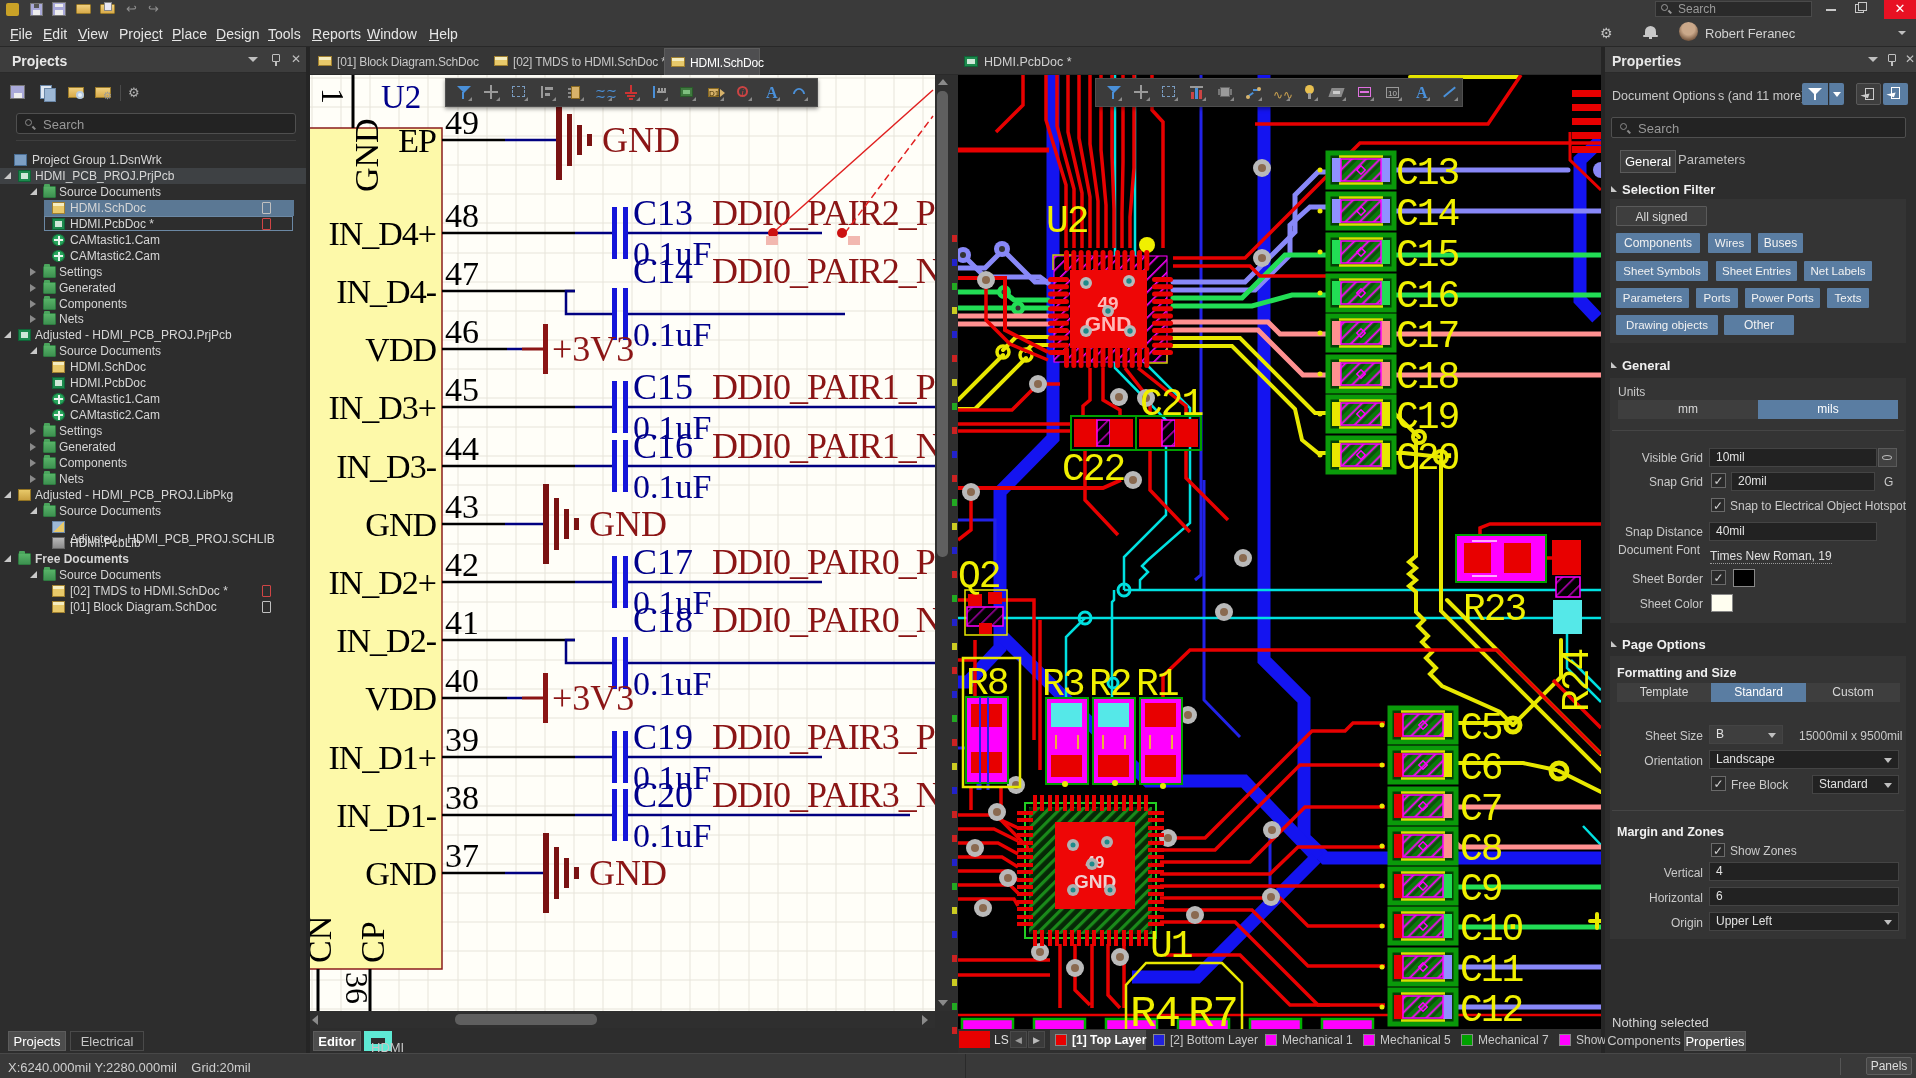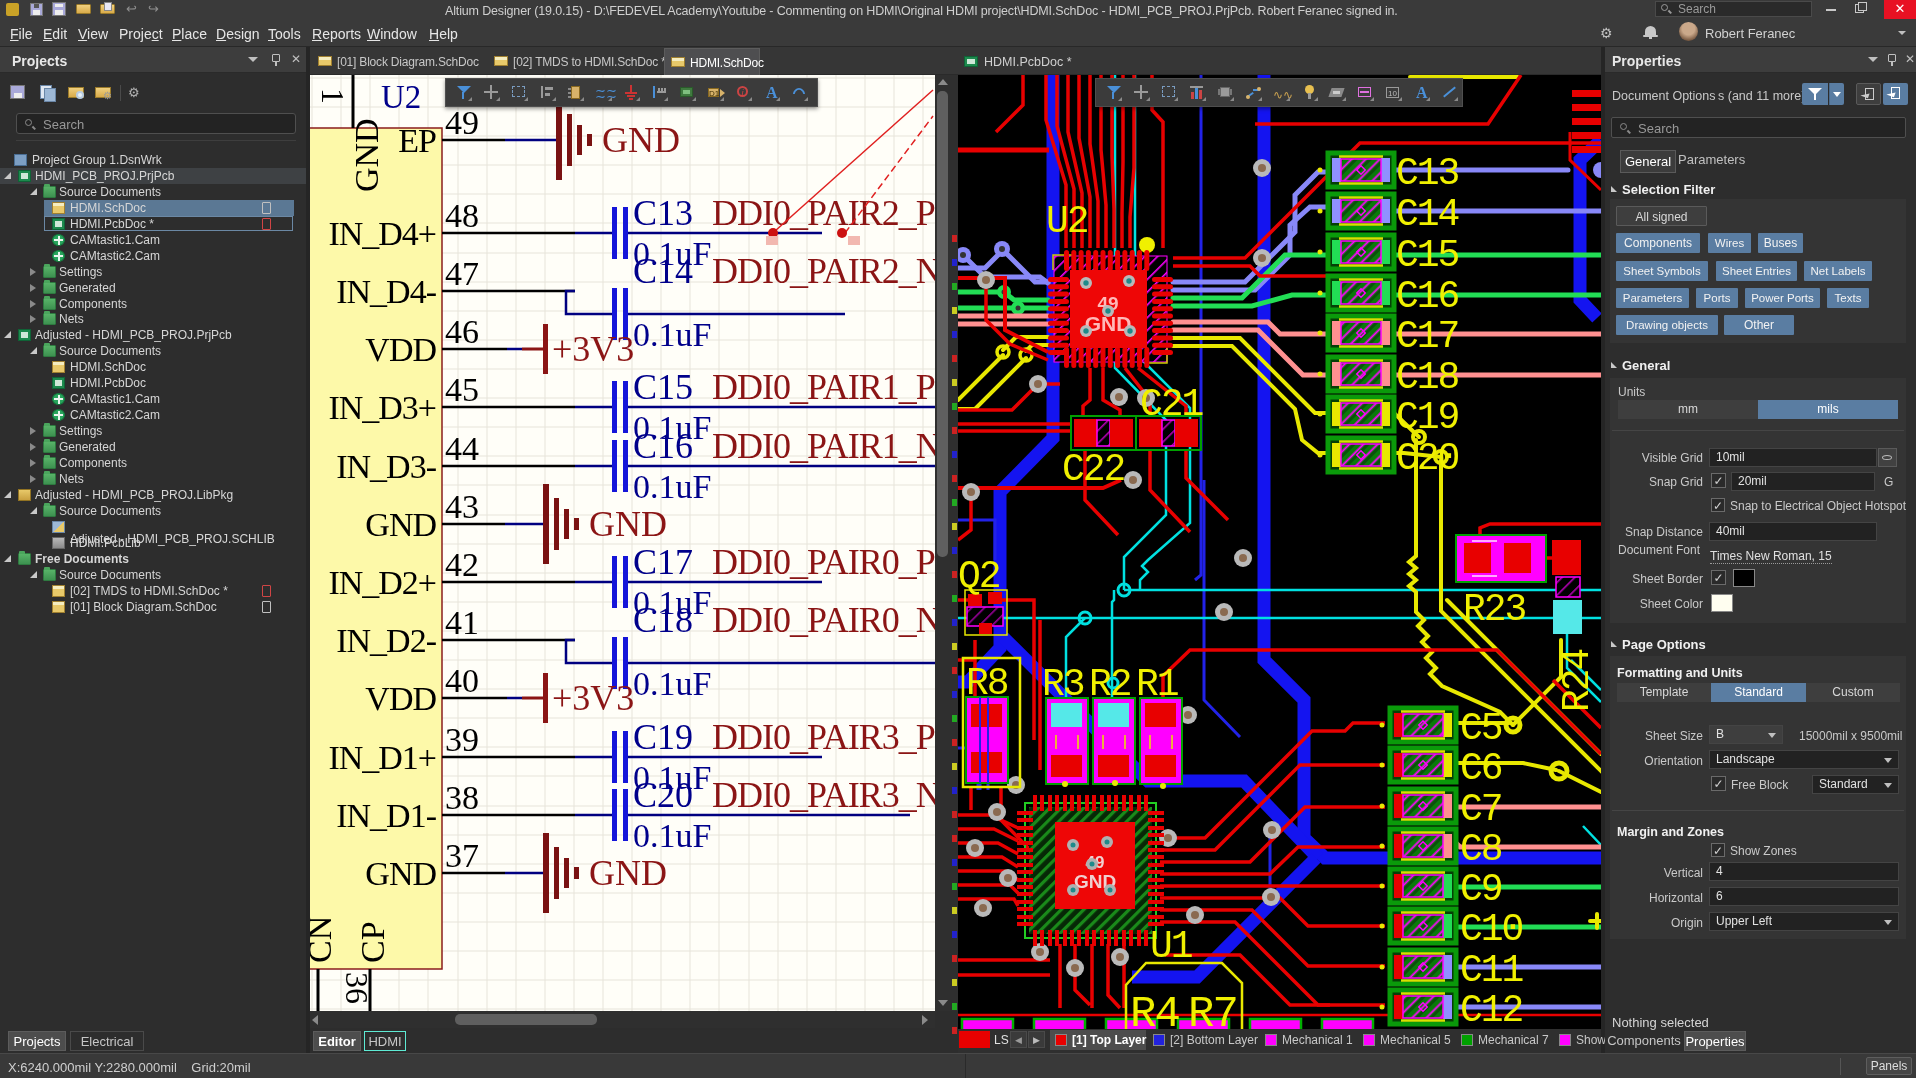--- a/index.html
+++ b/index.html
@@ -59,21 +59,20 @@
 <div class="abs" style="left:52px;top:2px;width:14px;height:14px;background:#a9a9d9;border:1px solid #777;">
       <div class="abs" style="left:2px;top:7px;width:8px;height:5px;background:#eee;"></div>
       <div class="abs" style="left:2px;top:1px;width:8px;height:3px;background:#eee;"></div>
     </div>
 <div class="abs" style="left:76px;top:4px;width:15px;height:10px;background:linear-gradient(#f0d080,#d9ab4a);border:1px solid #9a7a2a;border-radius:1px;"></div>
 <div class="abs" style="left:100px;top:4px;width:15px;height:10px;background:linear-gradient(#f0d080,#d9ab4a);border:1px solid #9a7a2a;border-radius:1px;">
       <div class="abs" style="left:3px;top:-3px;width:8px;height:9px;background:#e8e8f5;border:1px solid #888;"></div>
     </div>
 <div class="abs" style="left:126px;top:4px;width:14px;height:9px;color:#8f8f8f;font-size:13px;line-height:9px;">↩</div>
 <div class="abs" style="left:148px;top:4px;width:14px;height:9px;color:#8f8f8f;font-size:13px;line-height:9px;">↪</div>
-<div id="titletext">Altium Designer (19.0.15) - D:\FEDEVEL Academy\Youtube - Commenting on HDMI\Original HDMI project\HDMI.SchDoc - HDMI_PCB_PROJ.PrjPcb. Robert Feranec signed in.</div>
 <div class="tsearch" style="left:1655px;top:1px;width:157px;height:16px;line-height:15px;padding-left:22px;">Search</div>
 <div class="abs" style="left:1661px;top:4px;width:7px;height:7px;border:1.5px solid #9a9a9a;border-radius:50%;"></div>
     <div class="abs" style="left:1668px;top:11px;width:4px;height:1.5px;background:#9a9a9a;transform:rotate(45deg);"></div>
 <div class="abs" style="left:1826px;top:9px;width:10px;height:2px;background:#c8c8c8;"></div>
 <div class="abs" style="left:1855px;top:4px;width:9px;height:9px;border:1px solid #c8c8c8;"></div>
     <div class="abs" style="left:1858px;top:2px;width:9px;height:9px;border:1px solid #c8c8c8;background:#3a3a3a;"></div>
 <div class="abs" style="left:1884px;top:0;width:32px;height:19px;background:#e81123;color:#fff;font-size:13px;text-align:center;line-height:18px;">✕</div>
 </div>
 <div id="menubar">
 <div class="menuitem" style="left:10px;"><u>F</u>ile</div>
@@ -533,21 +532,21 @@
 <div class="abs" style="left:1px;top:784px;width:5px;height:7px;background:#2222cc;"></div>
 <div class="abs" style="left:1px;top:808px;width:5px;height:7px;background:#22aa22;"></div>
 <div class="abs" style="left:1px;top:832px;width:5px;height:7px;background:#cccc22;"></div>
 <div class="abs" style="left:1px;top:856px;width:5px;height:7px;background:#2222cc;"></div>
 <div class="abs" style="left:1px;top:880px;width:5px;height:7px;background:#cc2222;"></div>
 <div class="abs" style="left:1px;top:904px;width:5px;height:7px;background:#cccc22;"></div>
 <div class="abs" style="left:1px;top:928px;width:5px;height:7px;background:#22aa22;"></div>
 <div class="abs" style="left:1px;top:952px;width:5px;height:7px;background:#cc2222;"></div>
 </div>
 <div class="btab btabsel" style="left:313px;top:1031px;width:48px;line-height:19px;font-weight:bold;">Editor</div>
-<div class="btab" style="left:364px;top:1031px;width:42px;line-height:19px;border:1px solid #5eead4;">HDMI</div>
+<div class="btab" style="left:364px;top:1031px;width:28px;line-height:19px;border:7px solid #5eead4;">HDMI</div>
 <svg class="abs" style="left:958px;top:75px;" viewBox="958 75 643 955" width="643" height="955">
     <defs>
       <pattern id="hg" width="10" height="10" patternTransform="rotate(45)" patternUnits="userSpaceOnUse">
         <rect width="10" height="10" fill="#0a7a0a"></rect>
         <rect width="3" height="10" fill="#0a520a"></rect>
         <rect x="7.4" width="1.8" height="10" fill="#ff00ff"></rect>
       </pattern>
       <pattern id="hm" width="9" height="9" patternTransform="rotate(45)" patternUnits="userSpaceOnUse">
         <rect width="1.6" height="9" fill="#ff00ff"></rect>
       </pattern>
@@ -1250,30 +1249,30 @@
     </div>
 <div class="plabelr" style="left:-5px;top:428px;width:103px;">Snap Grid</div>
 <div class="chk" style="left:106px;top:426px;">✓</div>
 <div class="pinput" style="left:126px;top:425px;width:144px;">20mil</div>
 <div class="plabel" style="left:279px;top:428px;">G</div>
 <div class="chk" style="left:106px;top:451px;width:14px;height:14px;">✓</div>
 <div class="plabel" style="left:125px;top:452px;">Snap to Electrical Object Hotspot</div>
 <div class="plabelr" style="left:-5px;top:478px;width:103px;">Snap Distance</div>
 <div class="pinput" style="left:104px;top:475px;width:168px;">40mil</div>
 <div class="plabel" style="left:13px;top:496px;">Document Font</div>
-<div class="plabel" style="left:105px;top:502px;color:#e0e0e0;border-bottom:1px dotted #999;">Times New Roman, 15</div>
+<div class="plabel" style="left:105px;top:502px;color:#e0e0e0;border-bottom:1px dotted #999;">Times New Roman, 19</div>
 <div class="plabelr" style="left:-5px;top:525px;width:103px;">Sheet Border</div>
 <div class="chk" style="left:106px;top:523px;">✓</div>
 <div class="swatch" style="left:128px;top:522px;background:#000;"></div>
 <div class="plabelr" style="left:-5px;top:550px;width:103px;">Sheet Color</div>
 <div class="swatch" style="left:106px;top:547px;background:#fffef0;"></div>
 <div class="abs" style="left:6px;top:594px;width:0;height:0;border-bottom:6px solid #c8c8c8;border-right:6px solid transparent;"></div>
 <div class="sect" style="left:17px;top:590px;">Page Options</div>
 <div class="subpanel" style="top:609px;height:283px;"></div>
-<div class="sect" style="left:12px;top:619px;font-size:12.5px;">Formatting and Units</div>
+<div class="sect" style="left:12px;top:619px;font-size:12.5px;">Formatting and Size</div>
 <div class="abs" style="left:12px;top:636px;width:94px;height:19px;background:#3e3e3e;color:#d8d8d8;font-size:12px;text-align:center;line-height:19px;">Template</div>
 <div class="abs" style="left:106px;top:636px;width:95px;height:19px;background:#5a7da2;color:#fff;font-size:12px;text-align:center;line-height:19px;">Standard</div>
 <div class="abs" style="left:201px;top:636px;width:94px;height:19px;background:#3e3e3e;color:#d8d8d8;font-size:12px;text-align:center;line-height:19px;">Custom</div>
 <div class="plabelr" style="left:-5px;top:682px;width:103px;">Sheet Size</div>
 <div class="ddown" style="left:104px;top:678px;width:74px;background:#3e3e3e;">B</div>
 <div class="plabel" style="left:194px;top:682px;">15000mil x 9500mil</div>
 <div class="plabelr" style="left:-5px;top:707px;width:103px;">Orientation</div>
 <div class="ddown" style="left:104px;top:703px;width:190px;">Landscape</div>
 <div class="chk" style="left:106px;top:729px;">✓</div>
 <div class="plabel" style="left:126px;top:731px;">Free Block</div>

